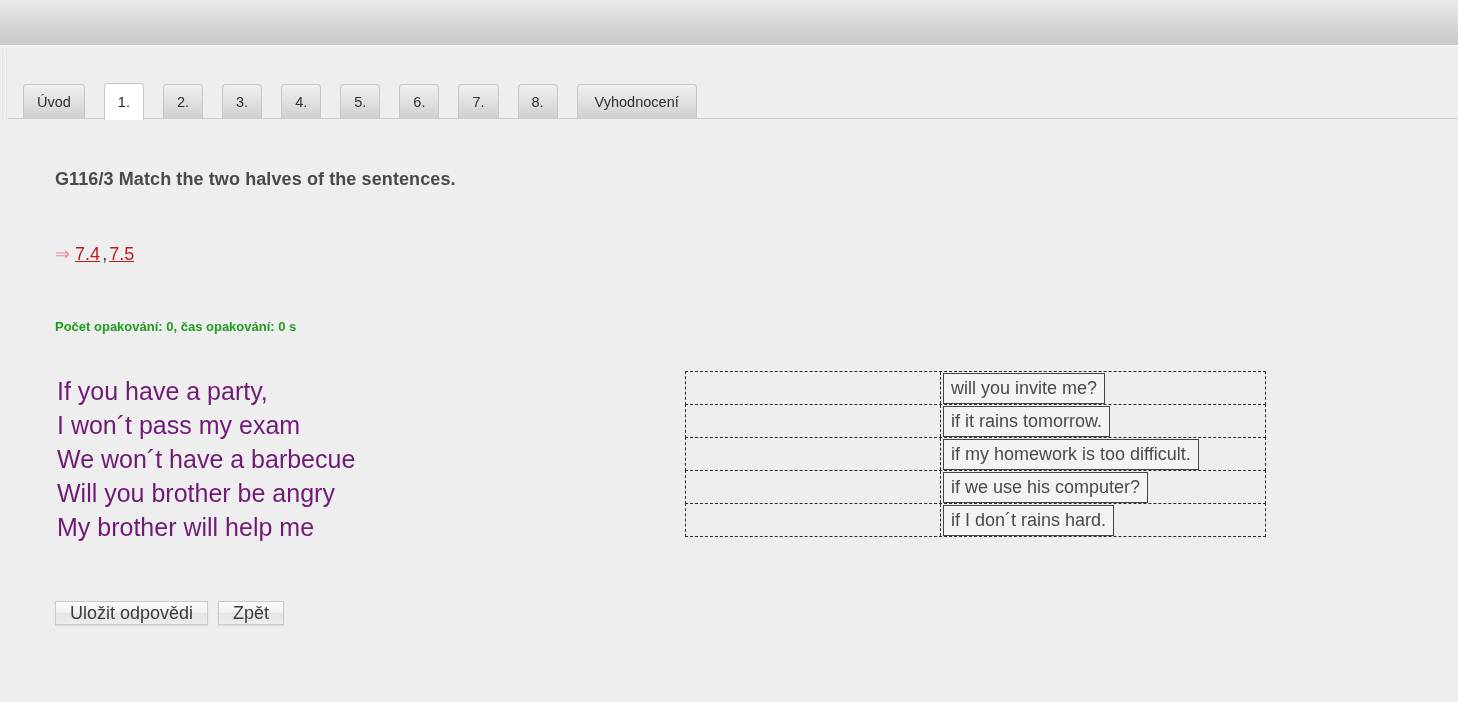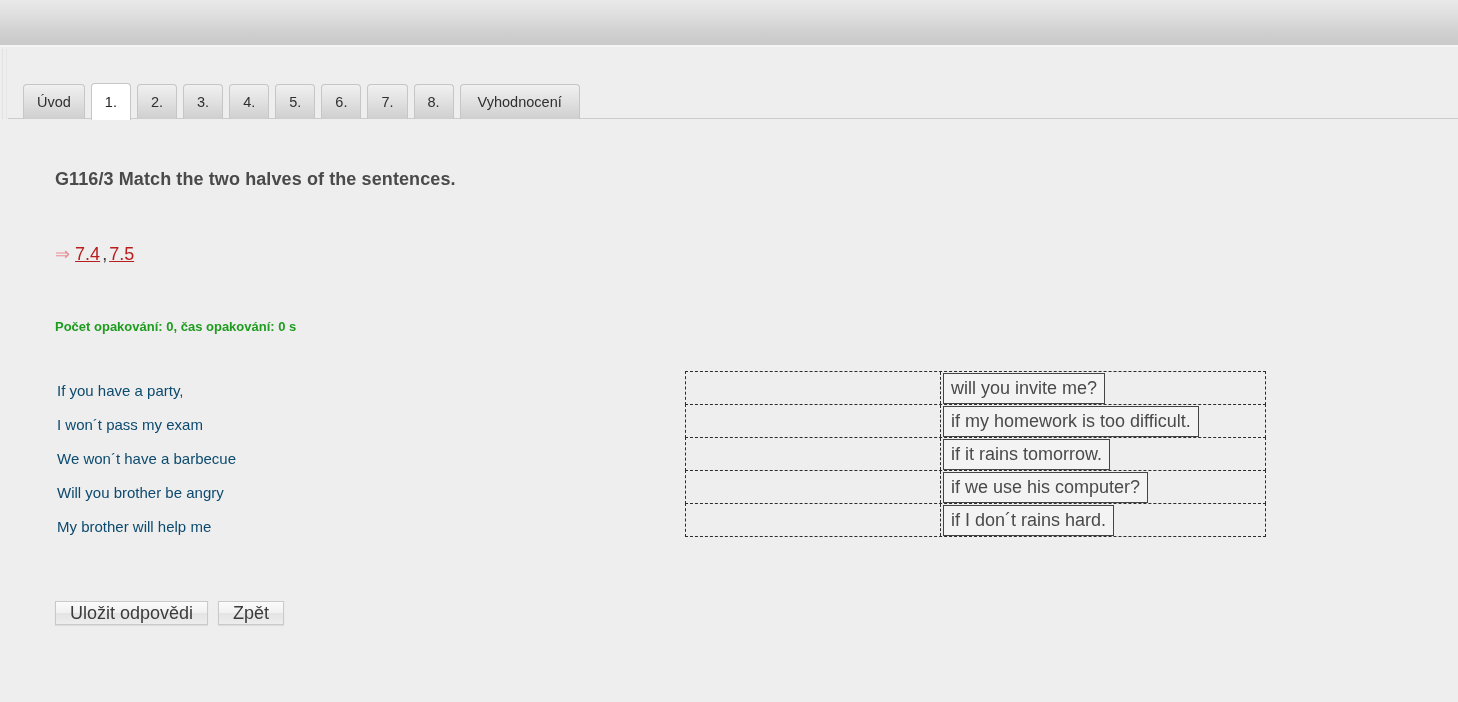--- a/index.html
+++ b/index.html
@@ -76,21 +76,21 @@
     width: 1450px;
     height: 1px;
     background: #cdcdcd;
   }
   .tabs {
     position: absolute;
     left: 23px;
     top: 31px;
     display: flex;
     align-items: flex-end;
-    gap: 6px;
+    gap: 19px;
   }
   .tab {
     position: relative;
     display: inline-flex;
     align-items: center;
     justify-content: center;
     height: 35px;
     padding: 0 13px;
     box-sizing: border-box;
     font-size: 14.5px;
@@ -176,22 +176,22 @@
   
   .left-col {
     position: absolute;
     left: 57px;
     top: 255px;
     width: 600px;
   }
   .left-item {
     height: 34px;
     line-height: 34px;
-    font-size: 15px;
-    color: #0c4a6e;
+    font-size: 25px;
+    color: #701a75;
     white-space: nowrap;
   }
 
   
   .right-grid {
     position: absolute;
     left: 685px;
     top: 252px;
     width: 581px;
   }
@@ -329,27 +329,27 @@
     <div class="right-grid" id="right-grid">
         <div class="match-row">
           <div class="drop-target"></div>
           <div class="drag-source">
             <span class="chip">will you invite me?</span>
           </div>
         </div>
         <div class="match-row">
           <div class="drop-target"></div>
           <div class="drag-source">
+            <span class="chip">if it rains tomorrow.</span>
+          </div>
+        </div>
+        <div class="match-row">
+          <div class="drop-target"></div>
+          <div class="drag-source">
             <span class="chip">if my homework is too difficult.</span>
-          </div>
-        </div>
-        <div class="match-row">
-          <div class="drop-target"></div>
-          <div class="drag-source">
-            <span class="chip">if it rains tomorrow.</span>
           </div>
         </div>
         <div class="match-row">
           <div class="drop-target"></div>
           <div class="drag-source">
             <span class="chip">if we use his computer?</span>
           </div>
         </div>
         <div class="match-row">
           <div class="drop-target"></div>

